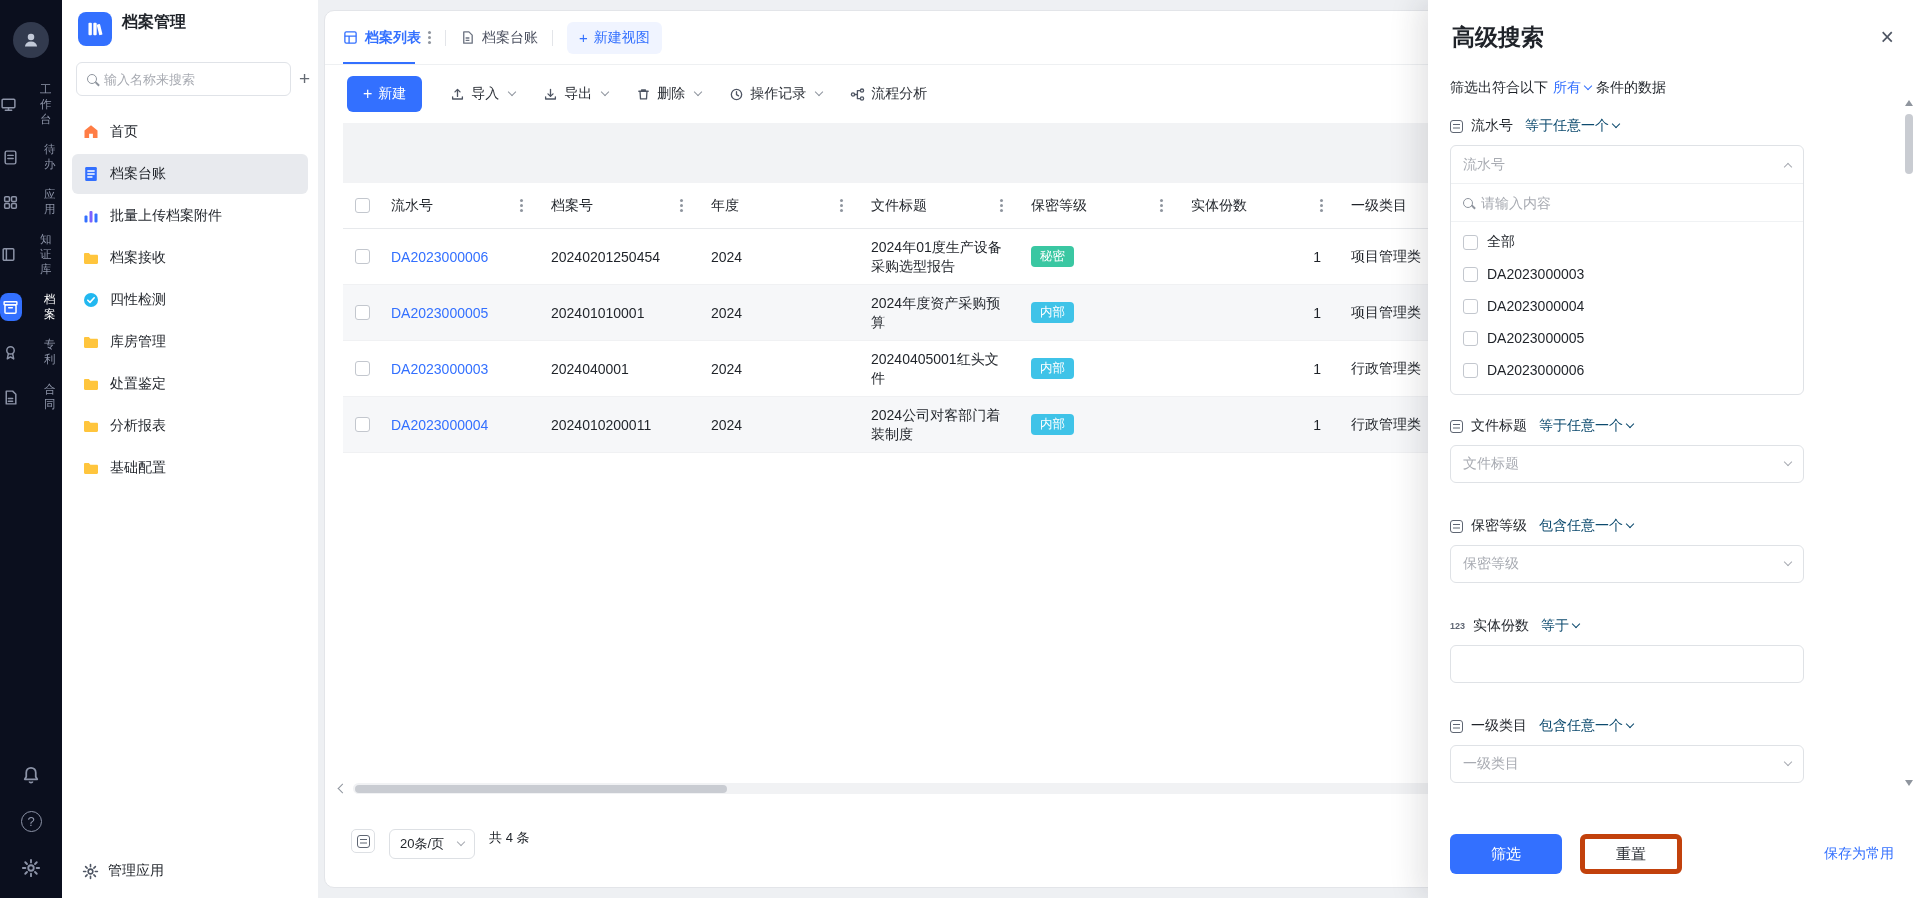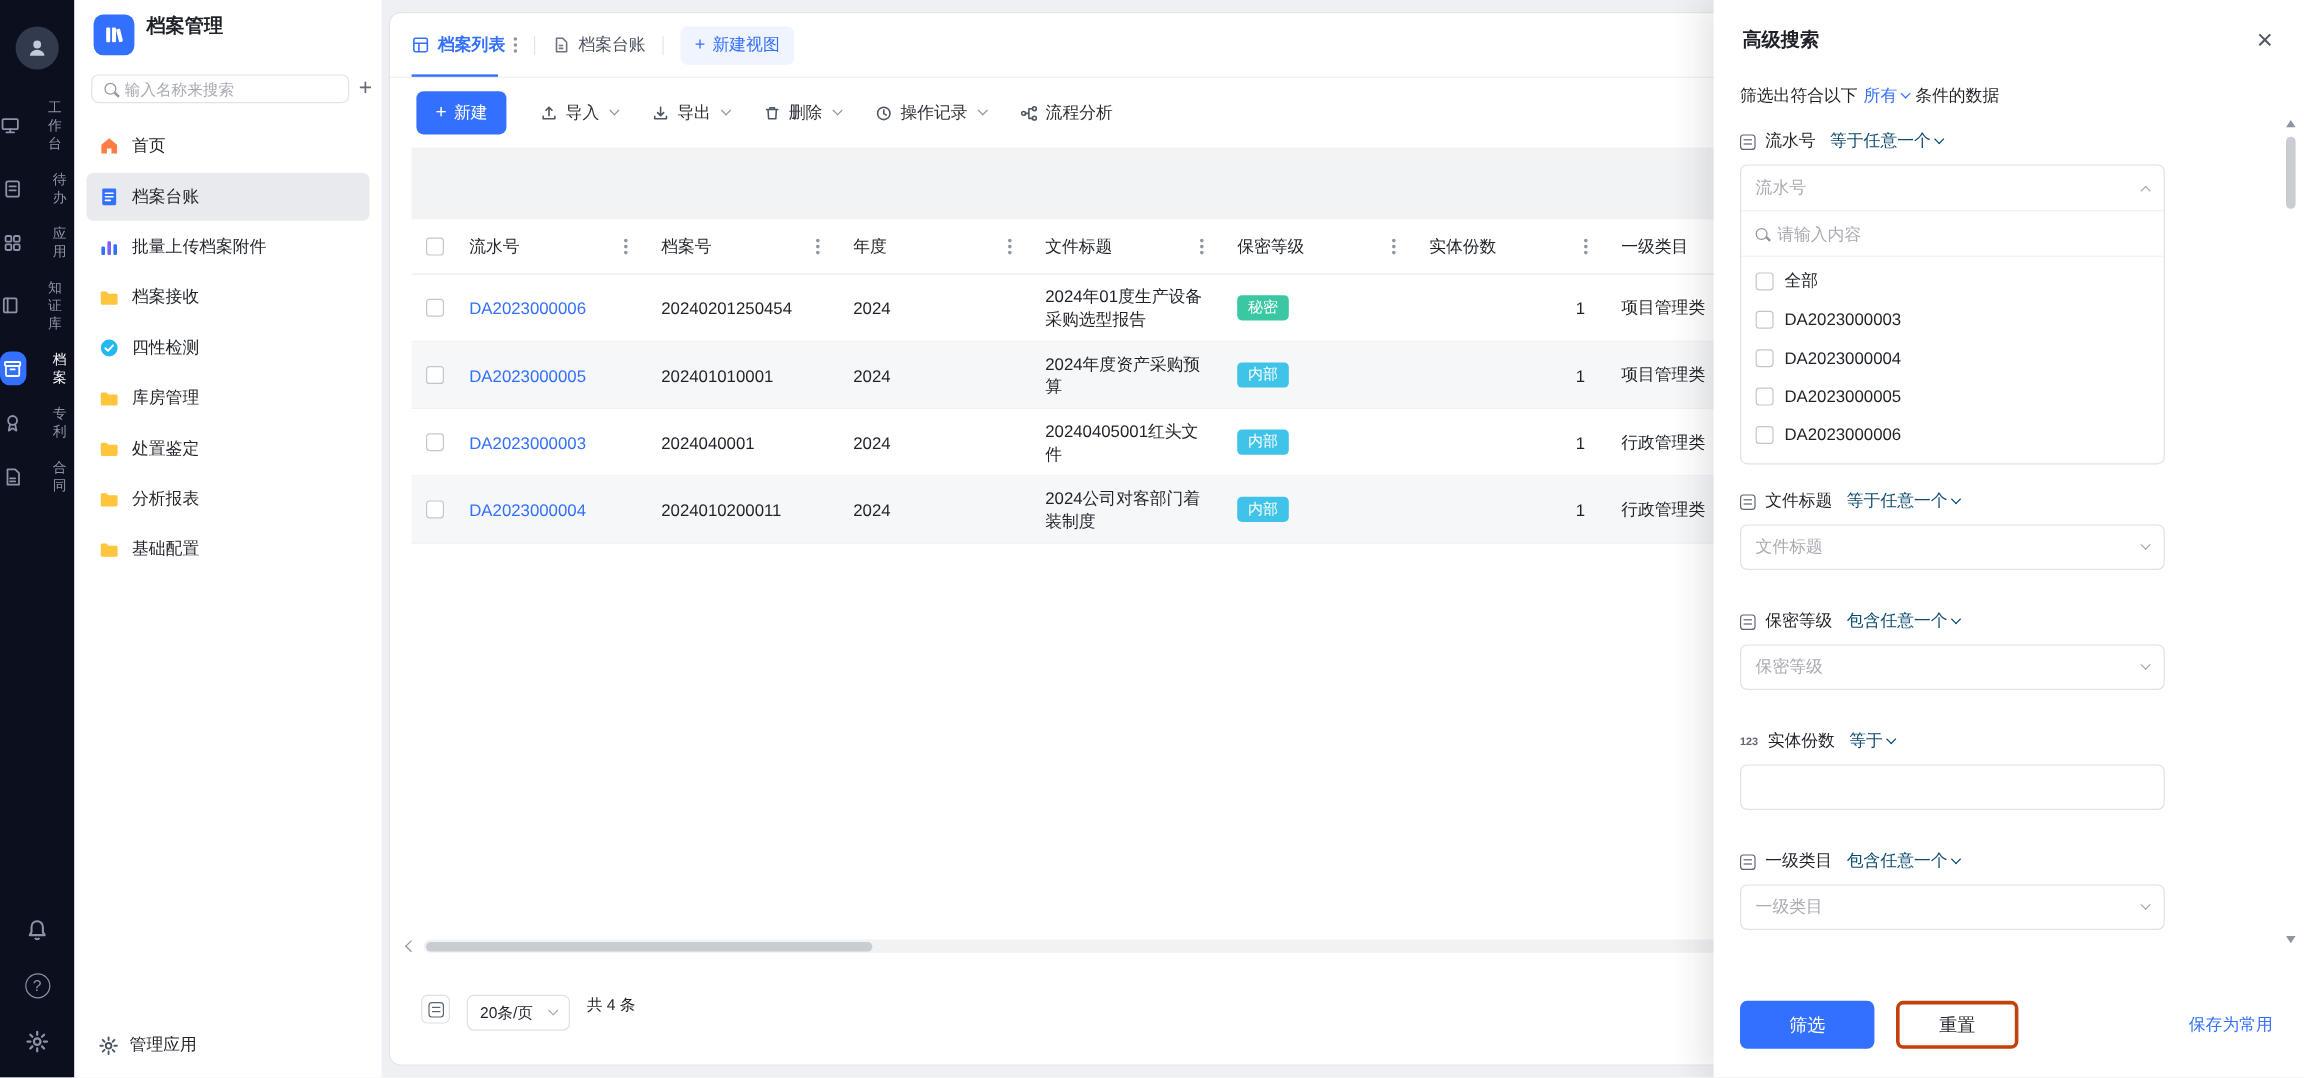--- a/index.html
+++ b/index.html
@@ -30,21 +30,21 @@
   .help-icon{width:21px;height:21px;border:1.6px solid #8d94a8;border-radius:50%;color:#8d94a8;font-size:13px;display:flex;align-items:center;justify-content:center;cursor:pointer;}
   .help-icon::before{content:"?";}
   .rail-bottom svg{cursor:pointer;}
 
   
   .sidebar{position:absolute;left:62px;top:0;width:256px;height:100%;background:#fff;display:flex;flex-direction:column;}
   .sb-header{display:flex;align-items:flex-start;gap:10px;padding:12px 16px 16px;}
   .sb-logo{width:34px;height:34px;border-radius:8px;background:#3370ff;display:flex;align-items:center;justify-content:center;flex:none;}
   .sb-title{font-size:16px;font-weight:700;}
   .sb-search-row{display:flex;align-items:center;gap:8px;padding:0 14px 12px;}
-  .sb-search{flex:1;height:24px;border:1px solid #e0e3e8;border-radius:6px;display:flex;align-items:center;gap:7px;padding:0 10px;background:#fff;}
+  .sb-search{flex:1;height:34px;border:1px solid #e0e3e8;border-radius:6px;display:flex;align-items:center;gap:7px;padding:0 10px;background:#fff;}
   .sb-search input{border:none;outline:none;flex:1;min-width:0;font-size:13px;color:#1f2329;font-family:inherit;background:transparent;}
   .sb-search input::placeholder{color:#a8abb2;}
   .sb-plus{width:22px;height:22px;display:flex;align-items:center;justify-content:center;color:#646a73;font-size:19px;cursor:pointer;}
   .sb-plus::before{content:"+";}
   .sb-menu{flex:1;padding:4px 10px;display:flex;flex-direction:column;gap:2px;overflow:hidden;}
   .sb-item{height:40px;flex:none;display:flex;align-items:center;gap:10px;padding:0 10px;border-radius:6px;font-size:14px;cursor:pointer;}
   .sb-item.active{background:#e8eaee;}
   .sb-icon{width:18px;height:18px;display:flex;align-items:center;justify-content:center;flex:none;}
   .sb-footer{height:54px;flex:none;display:flex;align-items:center;gap:9px;padding:0 20px;font-size:14px;cursor:pointer;}
 
@@ -89,21 +89,21 @@
 
   .pagebar{position:absolute;left:26px;top:818px;display:flex;align-items:flex-start;gap:14px;}
   .pg-icon{width:24px;height:24px;border:1px solid #dde0e4;border-radius:5px;display:flex;align-items:center;justify-content:center;cursor:pointer;}
   .pg-size{height:30px;border:1px solid #dde0e4;border-radius:6px;display:flex;align-items:center;gap:10px;padding:0 10px;font-size:13px;cursor:pointer;}
   .pg-size .chev{color:#a8abb2;}
   .pg-total{font-size:13px;}
 
   
   .drawer{position:absolute;right:0;top:0;width:492px;height:100%;background:#fff;box-shadow:-10px 0 28px rgba(31,35,41,.12);z-index:10;}
   .dw-head{display:flex;align-items:center;justify-content:space-between;padding:22px 26px 0 24px;}
-  .dw-title{font-size:16px;font-weight:600;}
+  .dw-title{font-size:23px;font-weight:600;}
   .dw-close{color:#4e5563;font-size:23px;line-height:1;cursor:pointer;}
   .dw-close::before{content:"×";}
   .dw-cond{padding:26px 26px 0 22px;font-size:14px;display:flex;align-items:center;gap:5px;}
   .dw-mode{color:#3370ff;display:flex;align-items:center;cursor:pointer;}
 
   .dw-fields{padding:20px 0 0 22px;width:400px;}
   .f-group{margin-bottom:34px;}
   .f-group.open{margin-bottom:22px;}
   .f-label-row{display:flex;align-items:center;gap:8px;font-size:14px;margin-bottom:10px;}
   .f-op{color:#0c4a6e;display:flex;align-items:center;margin-left:4px;cursor:pointer;}
@@ -120,21 +120,21 @@
   .combo{width:354px;border:1px solid #dfe2e6;border-radius:6px;overflow:hidden;background:#fff;}
   .combo-head{height:38px;display:flex;align-items:center;justify-content:space-between;padding:0 12px;font-size:14px;border-bottom:1px solid #eef0f2;cursor:pointer;}
   .combo-search{height:38px;display:flex;align-items:center;gap:8px;padding:0 12px;border-bottom:1px solid #f0f2f4;}
   .combo-search input{border:none;outline:none;flex:1;min-width:0;font-size:14px;font-family:inherit;color:#1f2329;}
   .combo-search input::placeholder{color:#a8abb2;}
   .combo-options{padding:4px 0 8px;}
   .combo-option{height:32px;display:flex;align-items:center;gap:9px;padding:0 12px;font-size:14px;cursor:pointer;}
 
   .dw-footer{position:absolute;left:22px;right:26px;bottom:24px;display:flex;align-items:center;gap:18px;}
   .dw-filter{width:112px;height:40px;justify-content:center;font-size:15px;}
-  .btn-plain{width:102px;height:40px;background:#fff;border:3px solid #c2410c;border-radius:6px;font-size:15px;color:#1f2329;font-family:inherit;cursor:pointer;}
+  .btn-plain{width:102px;height:40px;background:#fff;border:5px solid #c2410c;border-radius:6px;font-size:15px;color:#1f2329;font-family:inherit;cursor:pointer;}
   .dw-save{margin-left:auto;color:#3370ff;font-size:14px;cursor:pointer;}
 
   .dw-scrollbar{position:absolute;right:6px;top:100px;bottom:112px;width:10px;display:flex;flex-direction:column;align-items:center;}
   .sb-arrow{width:0;height:0;border-left:4px solid transparent;border-right:4px solid transparent;}
   .sb-arrow.up{border-bottom:6px solid #8f959e;}
   .sb-arrow.down{border-top:6px solid #8f959e;margin-top:auto;}
   .dw-thumb{width:8px;height:60px;background:#c9ccd2;border-radius:4px;margin-top:8px;cursor:pointer;}
 </style>
 </head>
 <body>

